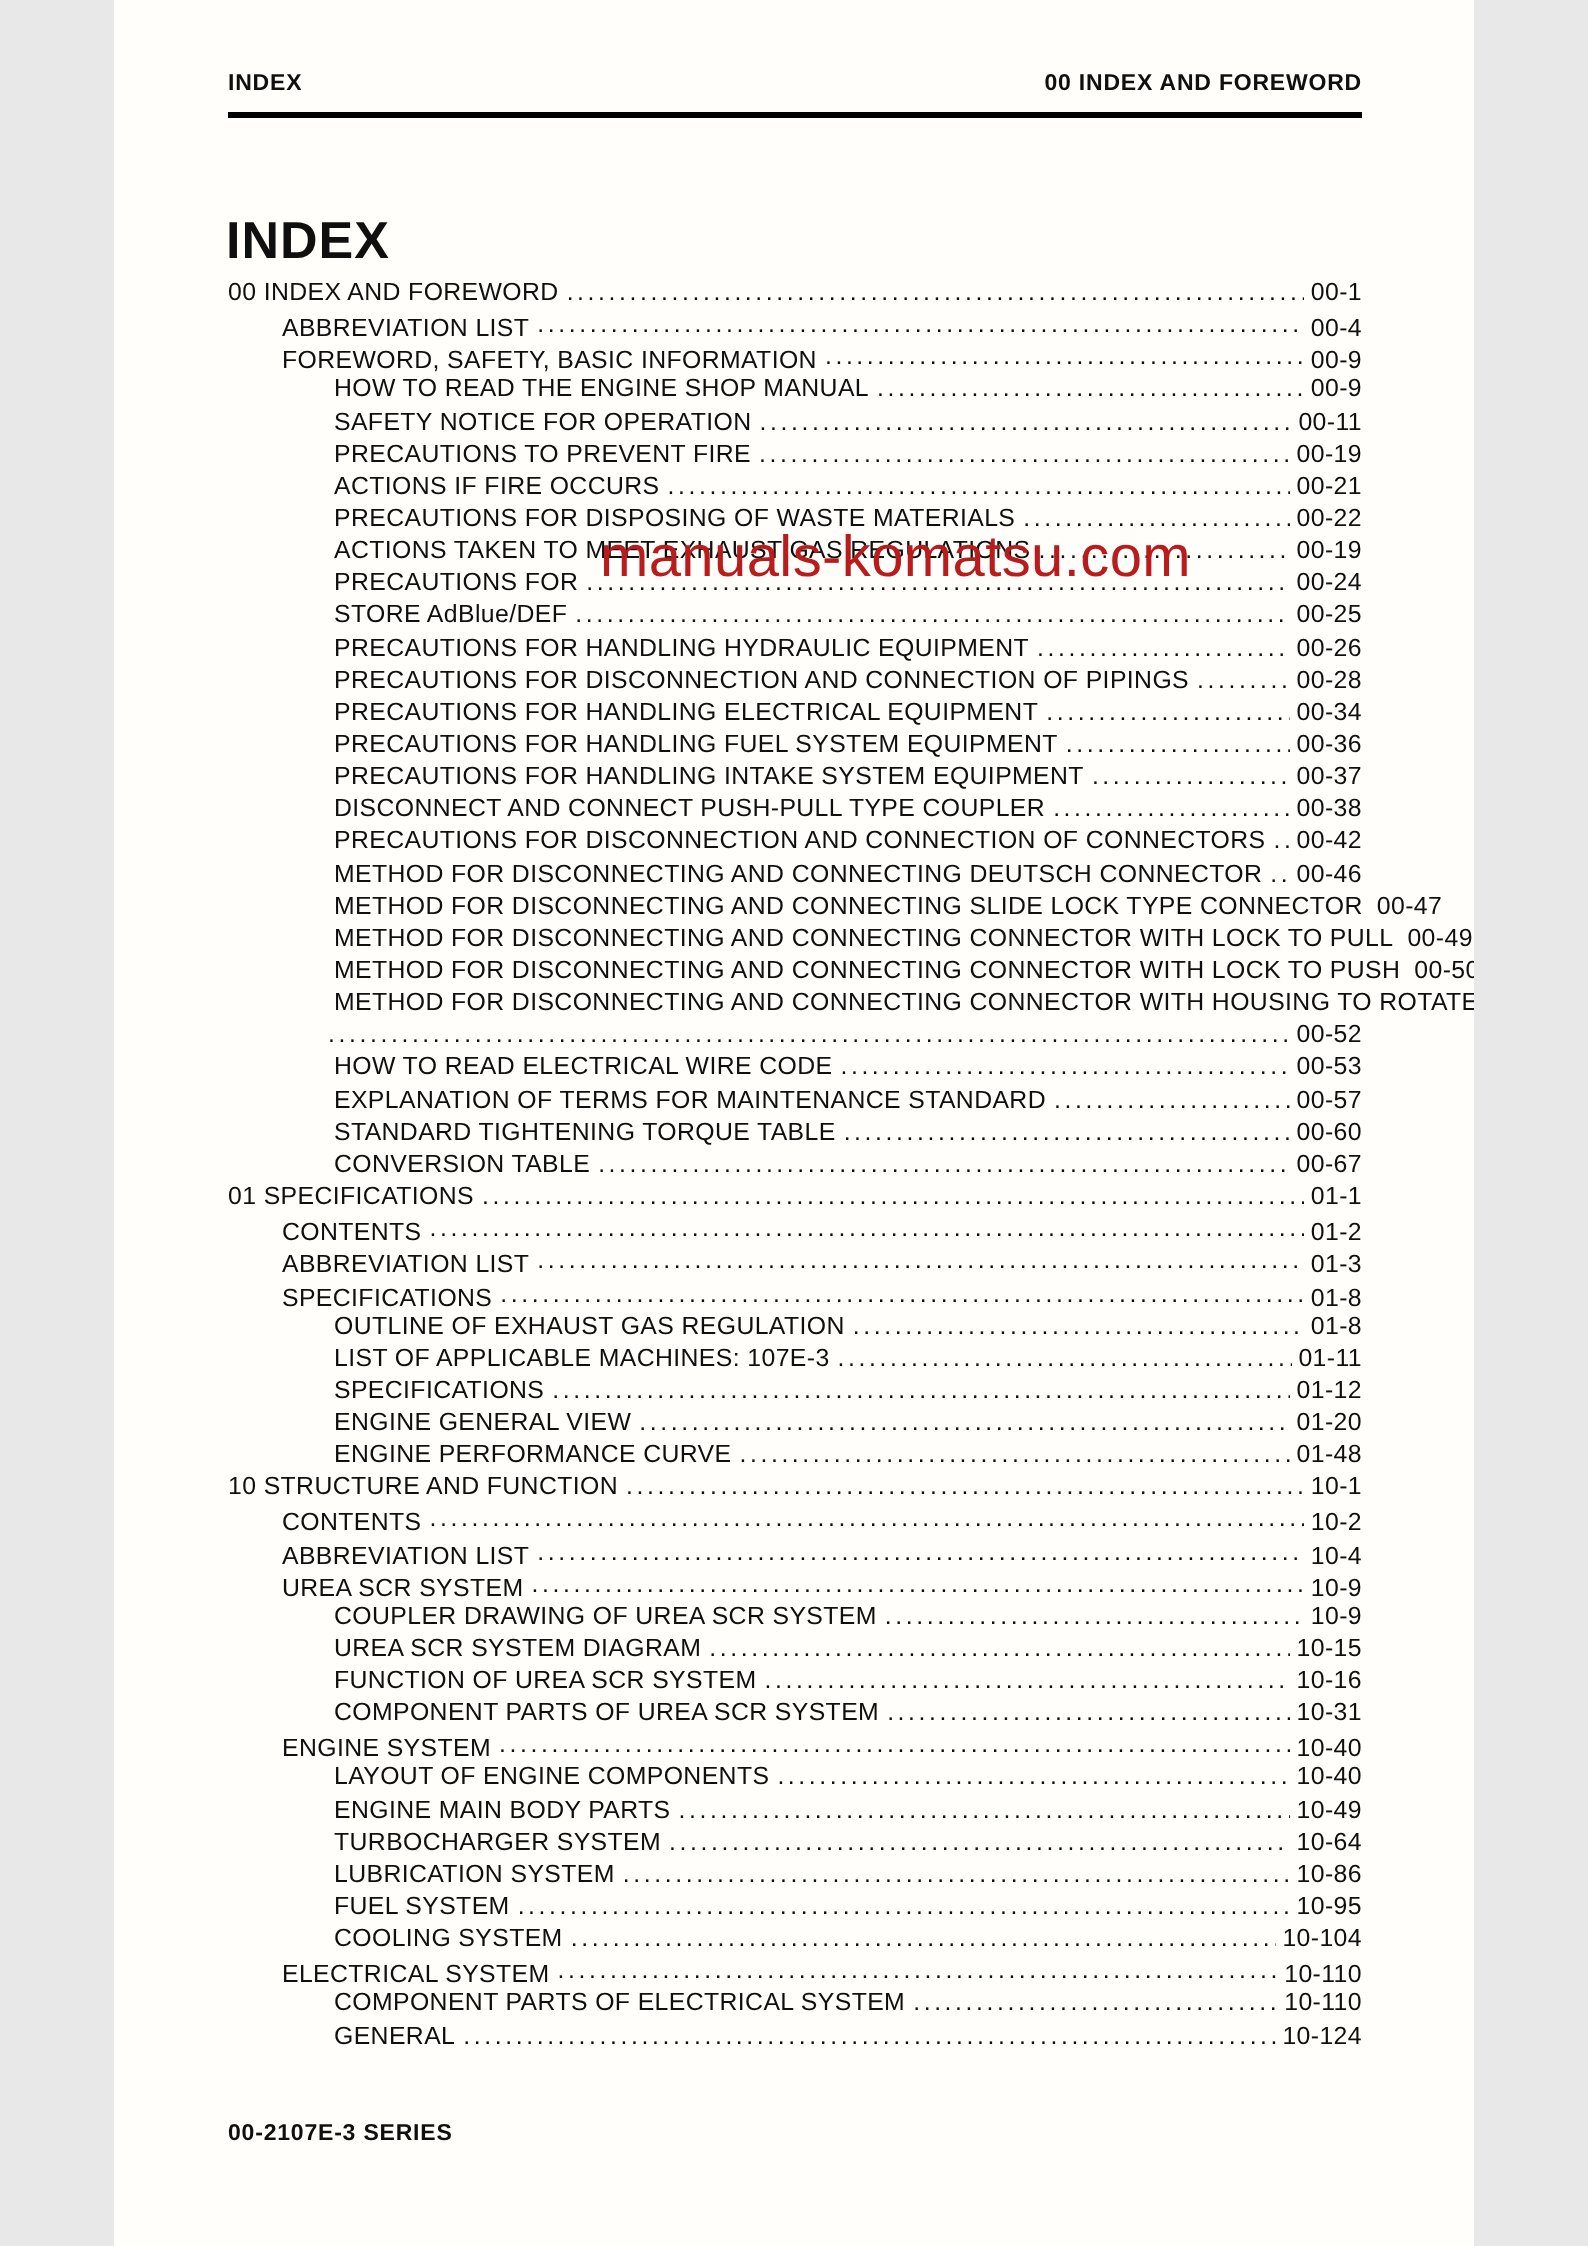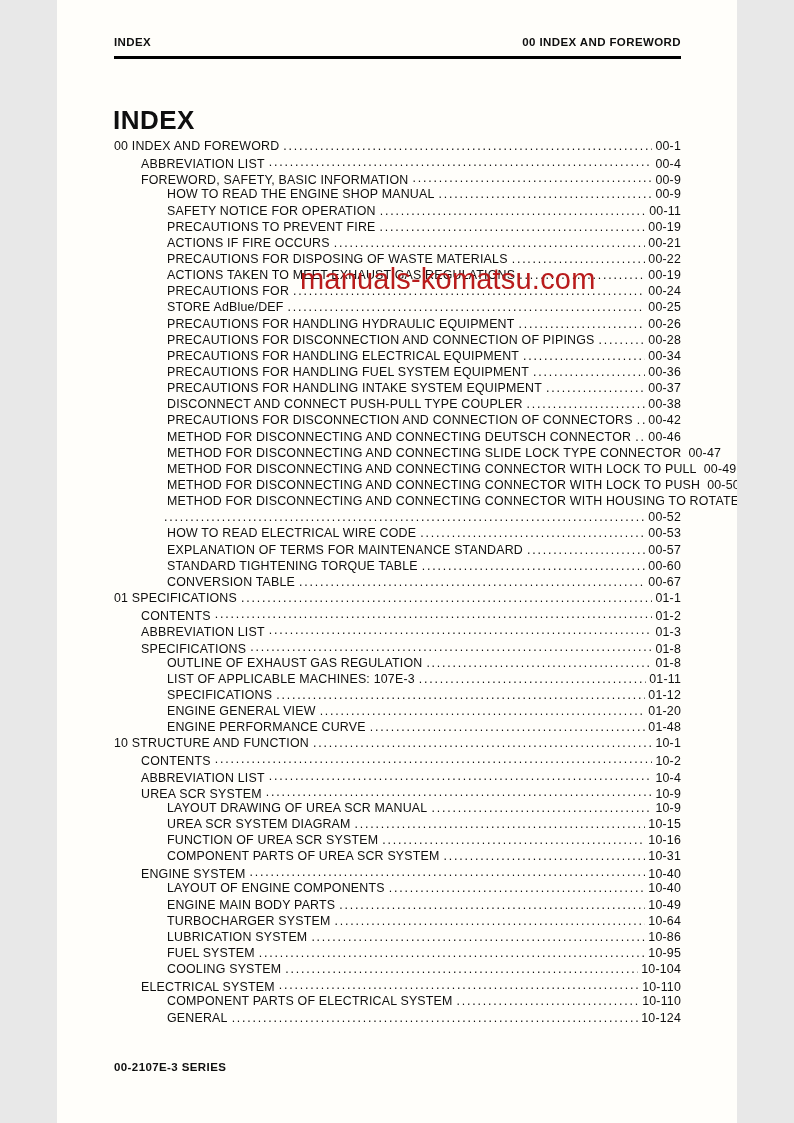--- a/index.html
+++ b/index.html
@@ -235,21 +235,21 @@
         <span class="t">ABBREVIATION LIST</span>
         <span class="leader"></span>
         <span class="pg">10-4</span>
       </div>
       <div class="row lvl1">
         <span class="t">UREA SCR SYSTEM</span>
         <span class="leader"></span>
         <span class="pg">10-9</span>
       </div>
       <div class="row lvl2">
-        <span class="t">LAYOUT DRAWING OF UREA SCR MANUAL</span>
+        <span class="t">COUPLER DRAWING OF UREA SCR SYSTEM</span>
         <span class="leader"></span>
         <span class="pg">10-9</span>
       </div>
       <div class="row lvl2">
         <span class="t">UREA SCR SYSTEM DIAGRAM</span>
         <span class="leader"></span>
         <span class="pg">10-15</span>
       </div>
       <div class="row lvl2">
         <span class="t">FUNCTION OF UREA SCR SYSTEM</span>

